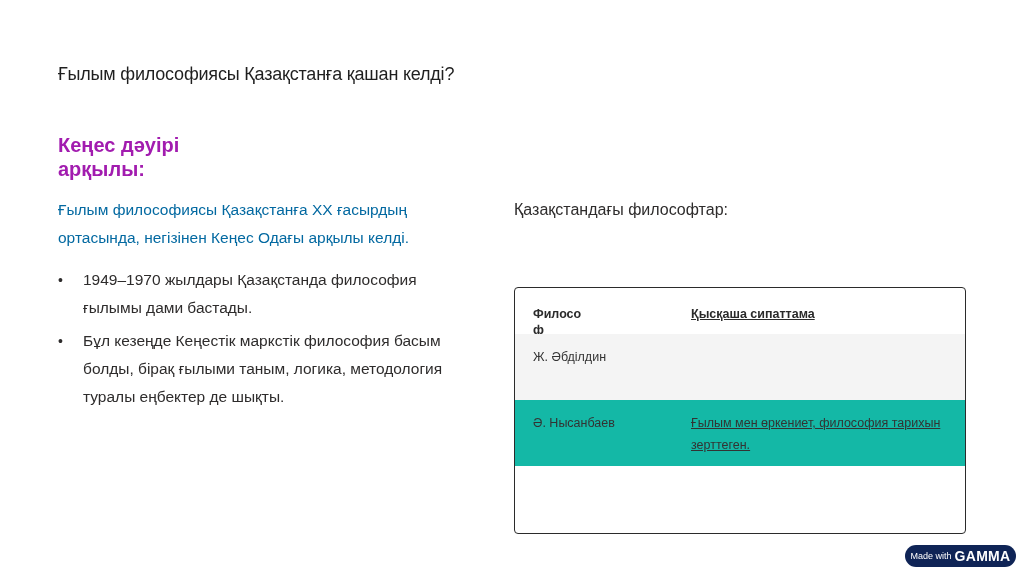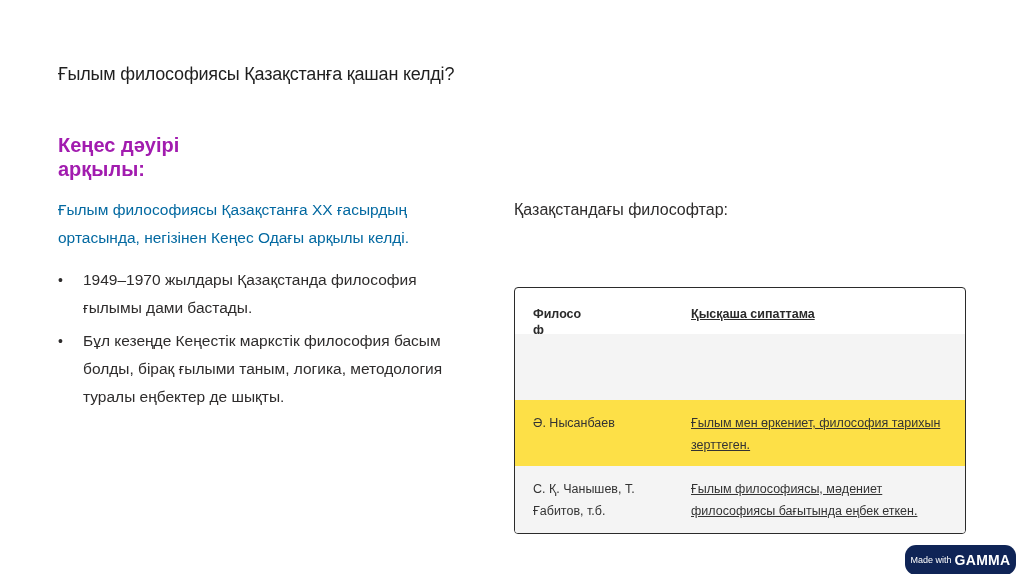--- a/index.html
+++ b/index.html
@@ -31,30 +31,30 @@
     position: absolute; left: 514px; top: 201px;
     font-size: 16px; color: #2e2c2c; text-align: center;
   }
   .table-card {
     position: absolute; left: 514px; top: 243px; width: 452px; height: 247px;
     border: 1.5px solid #2b2b2b; border-radius: 4px; overflow: hidden; background: #fff; margin-top: 44px;
   }
   .trow { display: flex; position: absolute; left: 0; right: 0; }
   .trow.header { top: 0; height: 46px; }
   .trow.r1 { top: 46px; height: 66px; background: #f4f4f4; }
-  .trow.r2 { top: 112px; height: 66px; background: #fde047; }
+  .trow.r2 { top: 112px; height: 66px; background: #14b8a6; }
   .trow.r3 { top: 178px; height: 68px; background: #f4f4f4; }
   .cell { font-size: 12.5px; line-height: 22px; color: #333; padding-top: 12px; }
   .cell.c1 { position: absolute; left: 18px; width: 130px; }
   .cell.c2 { position: absolute; left: 176px; width: 260px; text-decoration: underline; }
   .trow.header .cell { font-weight: 700; line-height: 16px; padding-top: 18px; color: #2a2a2a; }
   .trow.header .cell.c1 { width: 56px; word-break: break-all; }
 
   .gamma-badge {
-    position: absolute; left: 905px; top: 545px; width: 111px; height: 30px;
+    position: absolute; left: 905px; top: 545px; width: 111px; height: 22px;
     background: #0f2456; border-radius: 11px; color: #fff;
     font-size: 9px; display: flex; align-items: center; justify-content: center; gap: 3px;
   }
   .gamma-badge .brand { font-weight: 700; letter-spacing: 0.3px; font-size: 14px; }
 </style>
 </head>
 <body>
 
 <div class="page-title">Ғылым философиясы Қазақстанға қашан келді?</div>
 
@@ -74,27 +74,24 @@
 </ul>
 
 <div class="table-caption">Қазақстандағы философтар:</div>
 
 <div class="table-card">
   <div class="trow header">
     <div class="cell c1">Философ</div>
     <div class="cell c2">Қысқаша сипаттама</div>
   </div>
   <div class="trow r1">
+    <div class="cell c1">Ж. Әбділдин</div>
   </div>
   <div class="trow r2">
     <div class="cell c1">Ә. Нысанбаев</div>
     <div class="cell c2">Ғылым мен өркениет, философия тарихын зерттеген.</div>
-  </div>
-  <div class="trow r3">
-    <div class="cell c1">С. Қ. Чанышев, Т. Ғабитов, т.б.</div>
-    <div class="cell c2">Ғылым философиясы, мәдениет философиясы бағытында еңбек еткен.</div>
   </div>
 </div>
 
 <a class="gamma-badge">
   <span>Made with</span>
   <span class="brand">GAMMA</span>
 </a>
 
 </body></html>

